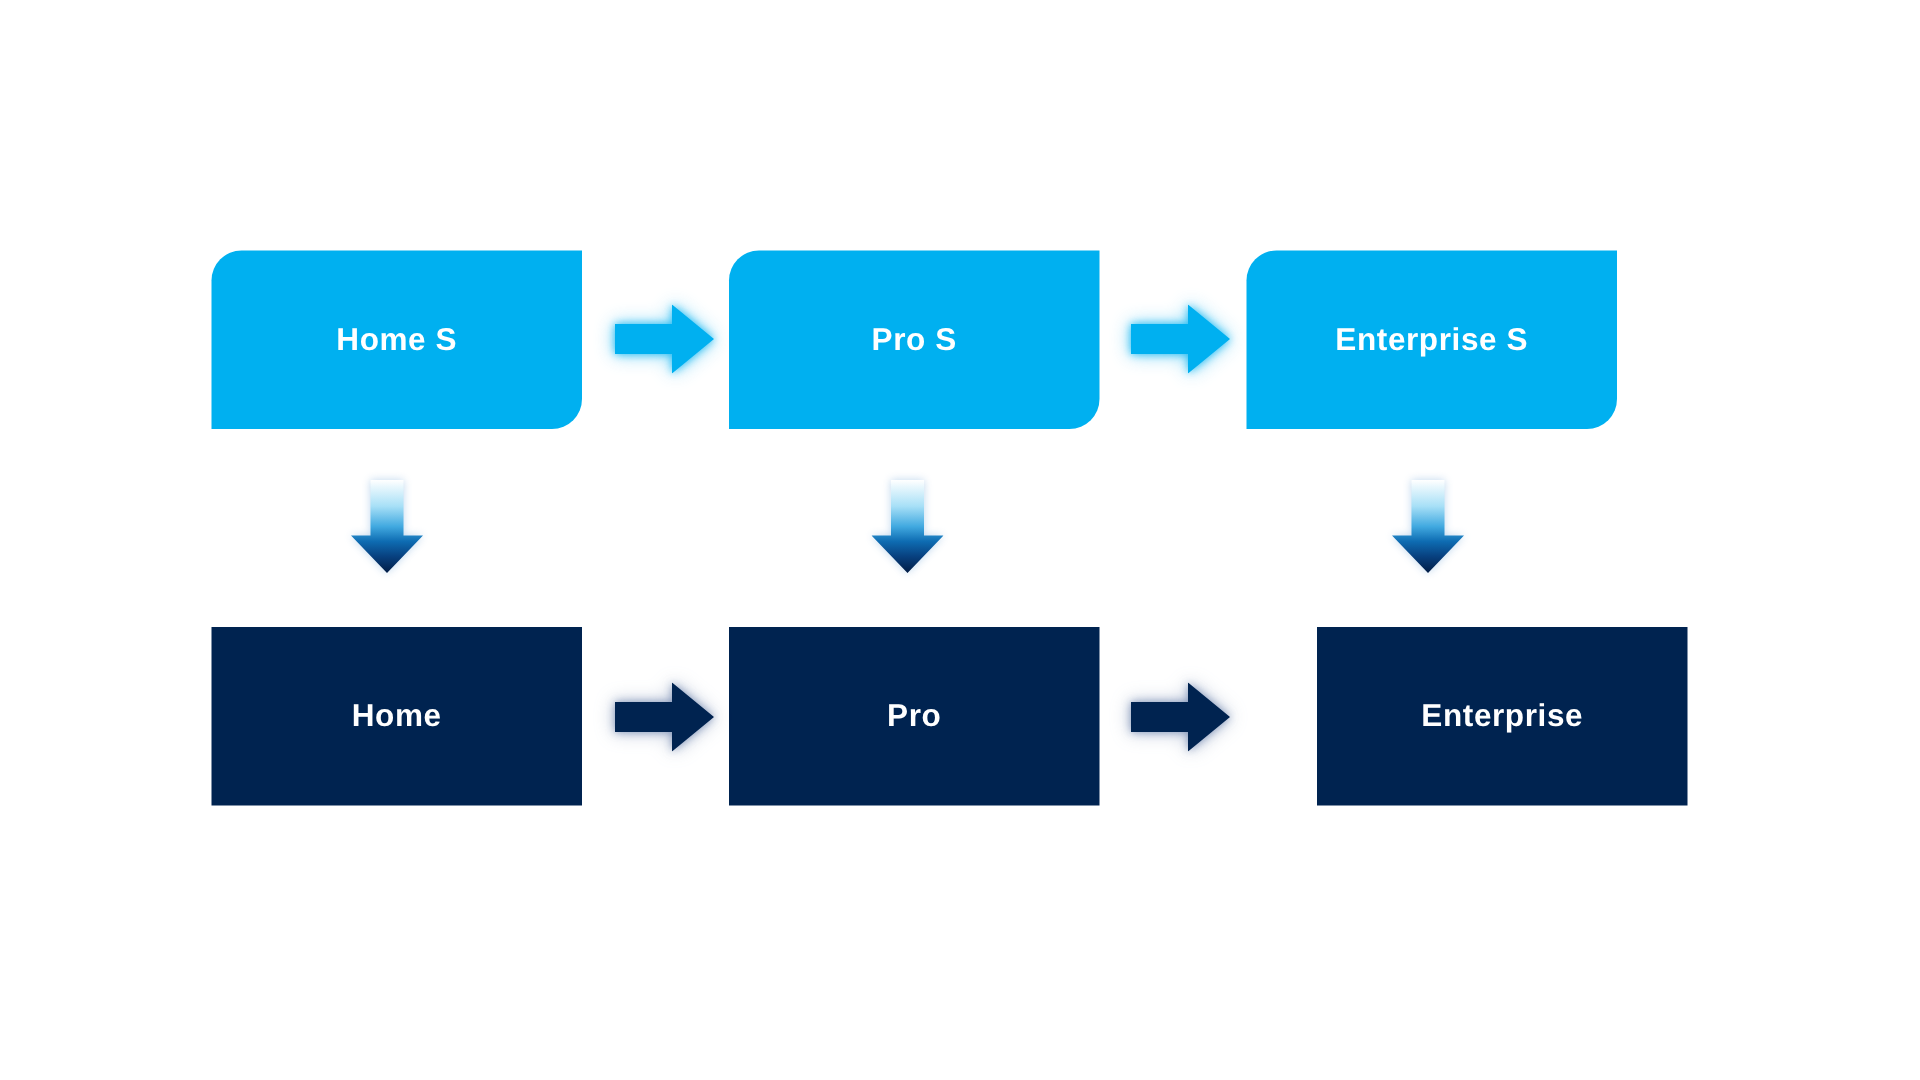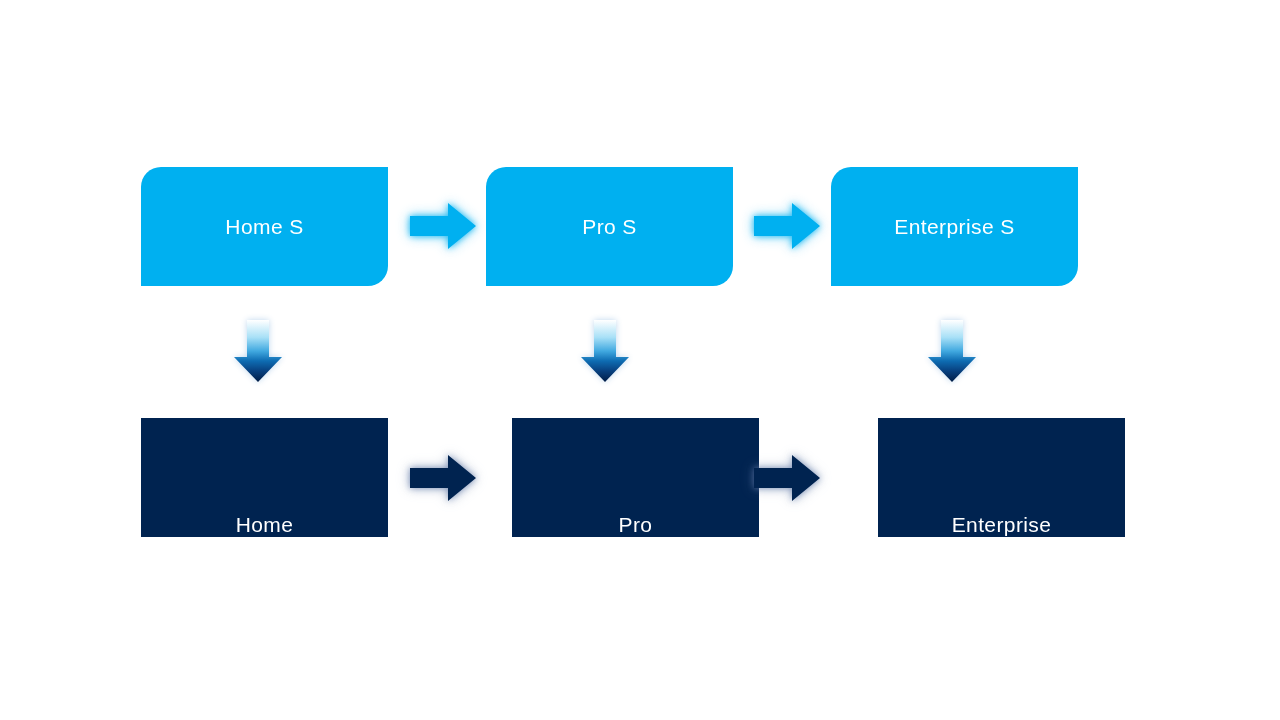--- a/index.html
+++ b/index.html
@@ -29,27 +29,26 @@
   }
   .node-top{
     top:167px;
     background:var(--top-box);
     border-radius:20px 0 20px 0;
   }
   .node-bottom{
     top:418px;
     background:var(--bottom-box);
     border-radius:0;
-    align-items:flex-end;
   }
   .node-label{
     color:var(--text);
     font-size:21px;
     letter-spacing:0.4px;
-    font-weight:400;
+    font-weight:700;
     white-space:nowrap;
   }
   .arrow{position:absolute;display:block;}
   .right-arrow-top{
     fill:var(--top-arrow);
     filter:drop-shadow(0 0 3px rgba(0,176,240,.8)) drop-shadow(0 0 6px rgba(0,176,240,.45));
   }
   .right-arrow-bottom{
     fill:var(--bottom-arrow);
     filter:drop-shadow(0 0 3px rgba(95,120,165,.7)) drop-shadow(0 0 6px rgba(95,120,165,.4));
@@ -83,21 +82,21 @@
   <div class="node node-top" style="left:486px">
     <span class="node-label">Pro S</span>
   </div>
   <div class="node node-top" style="left:831px">
     <span class="node-label">Enterprise S</span>
   </div>
 
   <div class="node node-bottom" style="left:141px">
     <span class="node-label">Home</span>
   </div>
-  <div class="node node-bottom" style="left:512px">
+  <div class="node node-bottom" style="left:486px">
     <span class="node-label">Pro</span>
   </div>
   <div class="node node-bottom" style="left:878px">
     <span class="node-label">Enterprise</span>
   </div>
 
   <svg class="arrow right-arrow-top" style="left:410px;top:203px" width="66" height="46" viewBox="0 0 66 46">
     <polygon points="0,13 38,13 38,0 66,23 38,46 38,33 0,33"></polygon>
   </svg>
   <svg class="arrow right-arrow-top" style="left:754px;top:203px" width="66" height="46" viewBox="0 0 66 46">

